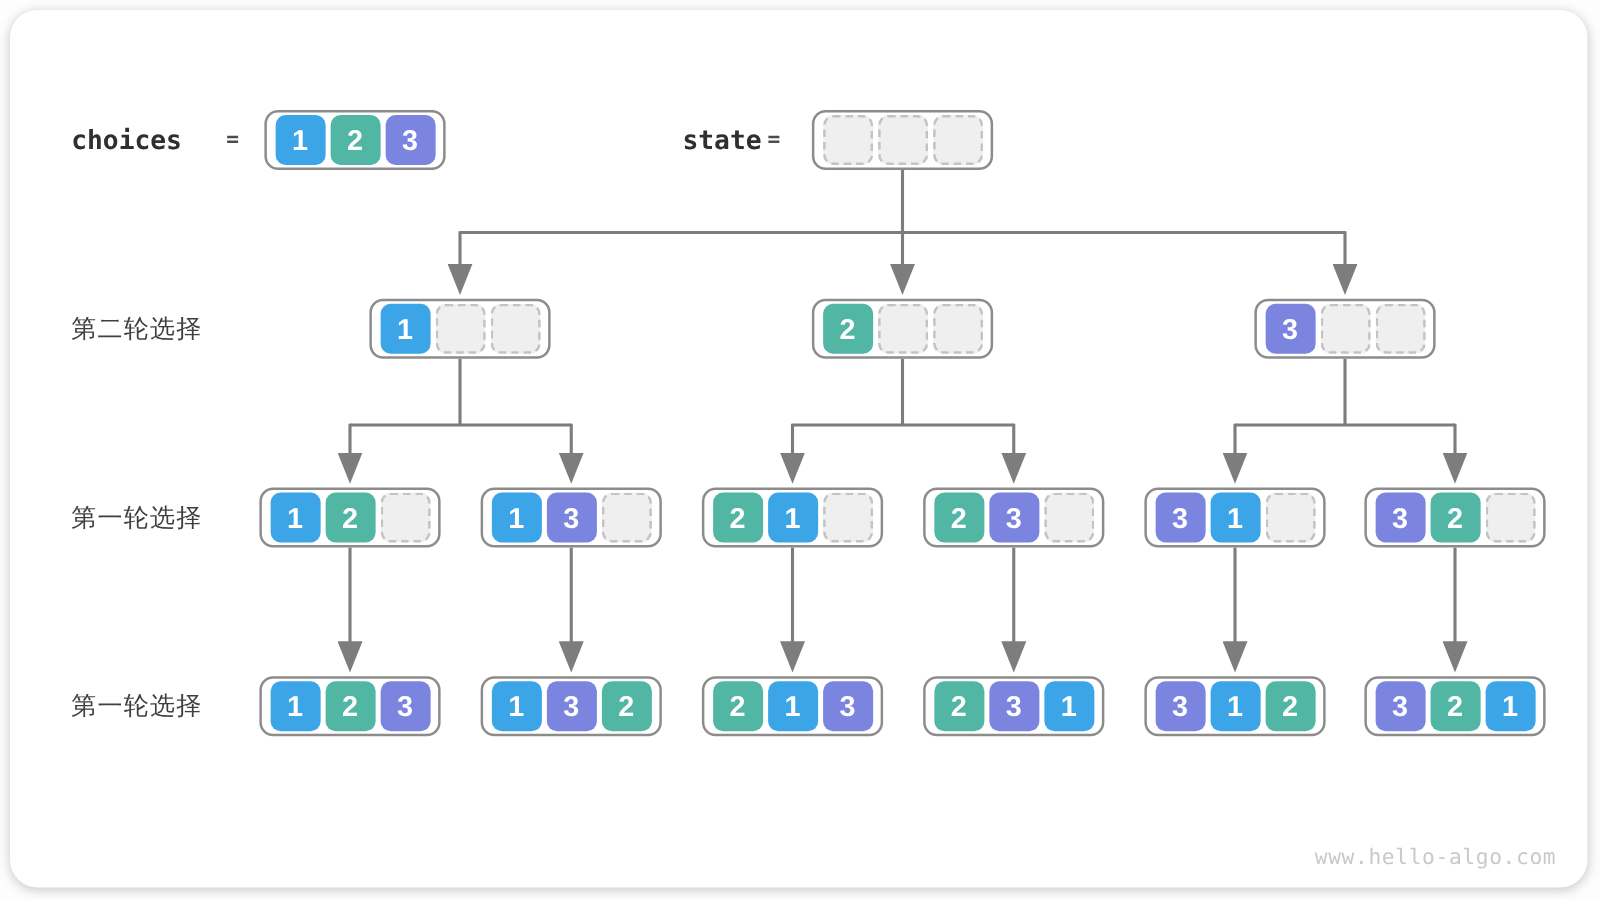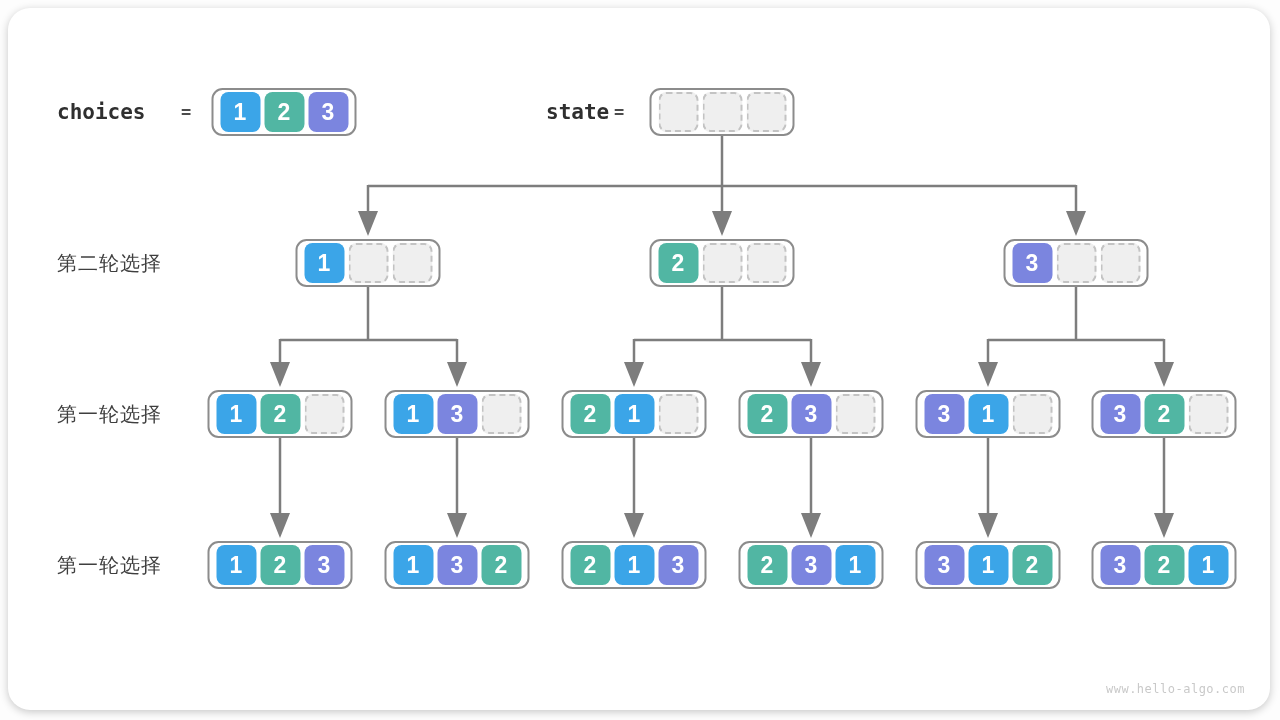--- a/index.html
+++ b/index.html
@@ -16,21 +16,21 @@
            font-weight:bold;font-size:17px;color:#4c4c4c;}
   .row-label{position:absolute;transform:translateY(-50%);font-size:20px;font-weight:500;
              color:var(--label-text,#3f3f3f);white-space:nowrap;letter-spacing:1px;}
   .node{position:absolute;width:145px;height:48px;transform:translateX(-50%);
         background:#ffffff;border:2px solid var(--node-border,#8c8c8c);border-radius:11px;
         display:flex;align-items:center;justify-content:center;gap:4px;box-sizing:border-box;}
   .cell{width:40px;height:40px;border-radius:8px;box-sizing:border-box;flex:0 0 auto;
         display:flex;align-items:center;justify-content:center;
         font-size:23px;font-weight:bold;color:#ffffff;}
   .cell.empty{background:var(--empty-fill,#efefef);border:2px dashed var(--empty-border,#c3c3c3);}
-  .watermark{position:absolute;right:35px;bottom:24px;font-size:12px;letter-spacing:0.5px;
+  .watermark{position:absolute;right:35px;bottom:24px;font-size:17px;letter-spacing:0.5px;
              font-family:"DejaVu Sans Mono","Liberation Mono",monospace;
              color:var(--watermark-text,#c9c9c9);}
 </style>
 </head>
 <body>
 
 <div class="stage">
   <div class="card"></div>
 
   <svg class="connectors" width="1280" height="720">

